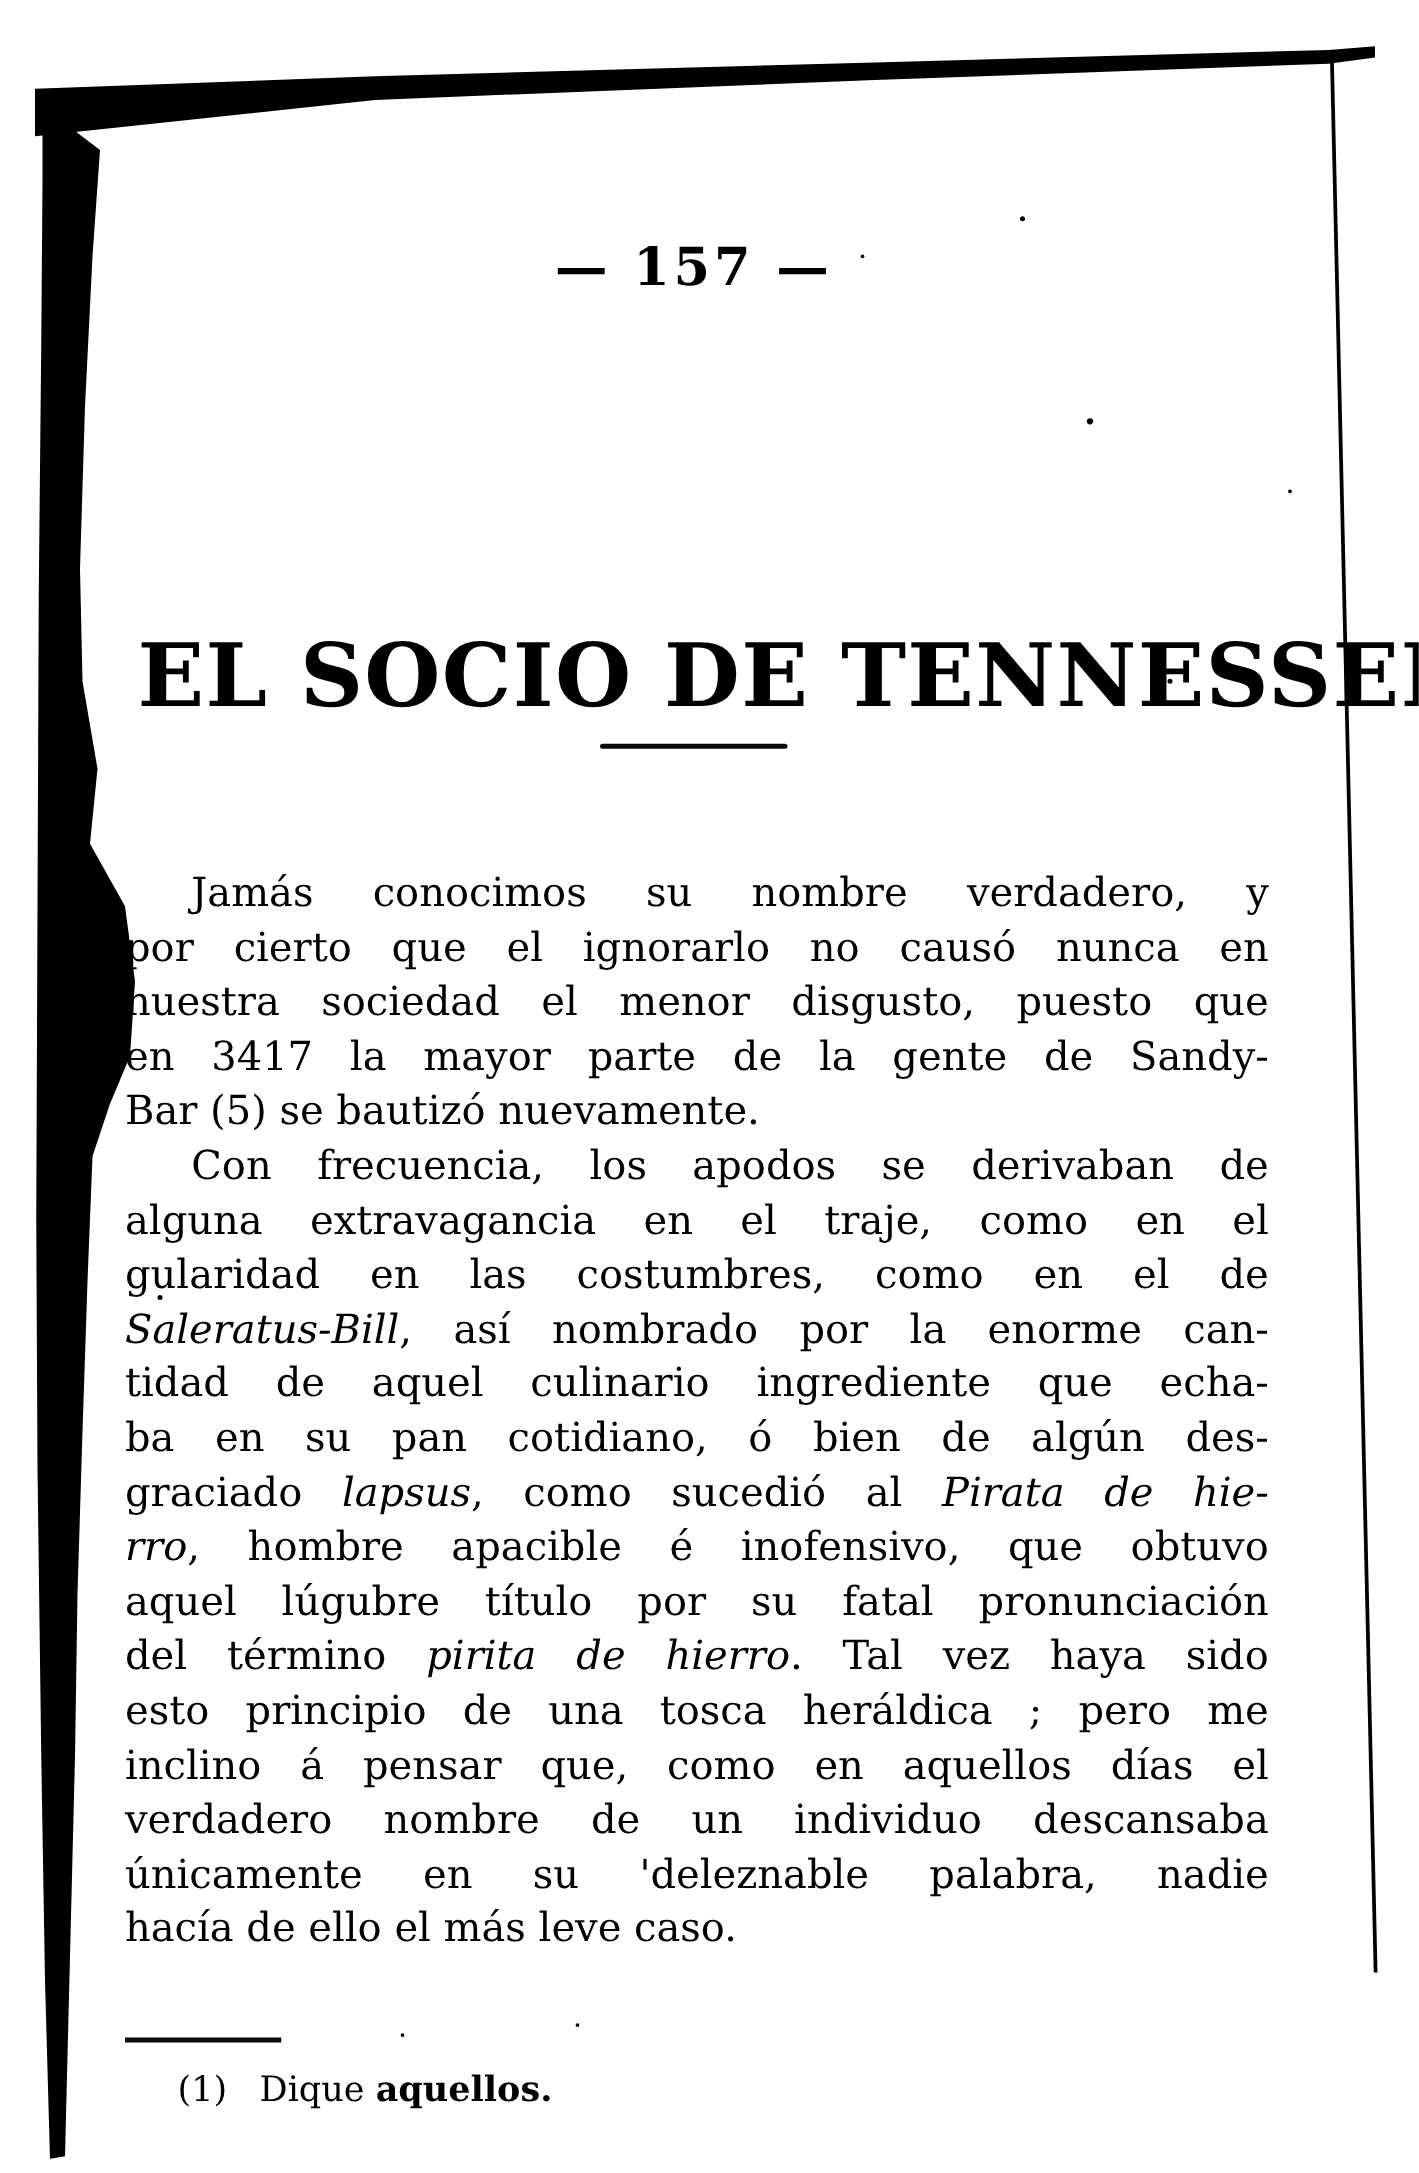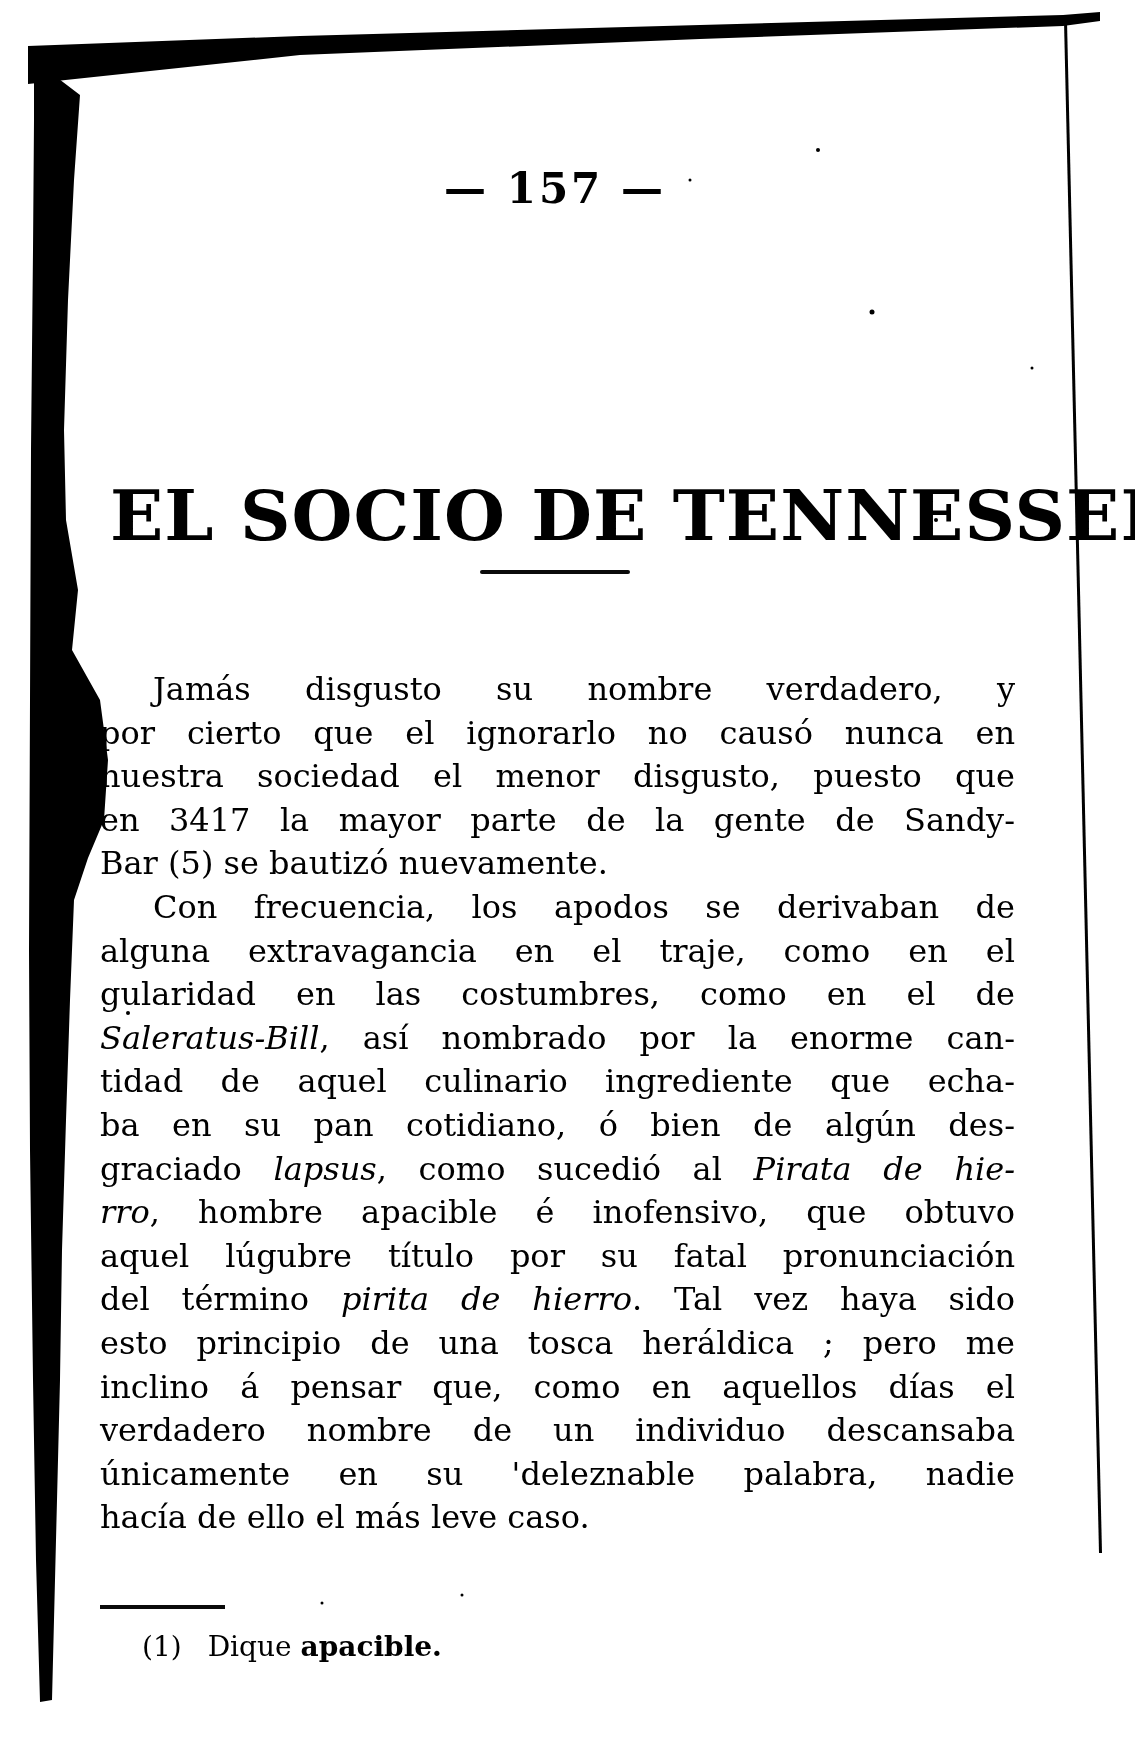--- a/index.html
+++ b/index.html
@@ -4,21 +4,21 @@
 <style>
   html, body { margin: 0; padding: 0; }
   body {
     width: 1135px; height: 1738px;
     background: #ffffff;
     position: relative;
     overflow: hidden;
     font-family: "DejaVu Serif", serif;
     color: #000000;
   }
-  .sheet { position: absolute; inset: 0; }
+  .sheet { position: absolute; inset: 0; margin-top: 25px; }
   .artifacts {
     position: absolute; left: 0; top: 0;
     width: 1135px; height: 1738px;
     pointer-events: none;
   }
   .header-zone {
     position: absolute; left: 110px; width: 890px; top: 0;
     text-align: center;
   }
   .page-number {
@@ -86,21 +86,21 @@
   </svg>
 
   <div class="header-zone">
     <div class="page-number">— 157 —</div>
     <h1 class="chapter-title">EL SOCIO DE TENNESSEE</h1>
   </div>
 
   <div class="title-rule"></div>
 
   <div class="body-text" id="paragraphs">
-      <div class="line indent"><span>Jamás disgusto su nombre verdadero, y</span></div>
+      <div class="line indent"><span>Jamás conocimos su nombre verdadero, y</span></div>
       <div class="line"><span>por cierto que el ignorarlo no causó nunca en</span></div>
       <div class="line"><span>nuestra sociedad el menor disgusto, puesto que</span></div>
       <div class="line"><span>en 3417 la mayor parte de la gente de Sandy-</span></div>
       <div class="line last"><span>Bar (5) se bautizó nuevamente.</span></div>
       <div class="line indent"><span>Con frecuencia, los apodos se derivaban de</span></div>
       <div class="line"><span>alguna extravagancia en el traje, como en el</span></div>
       <div class="line"><span>gularidad en las costumbres, como en el de</span></div>
       <div class="line"><span class="it">Saleratus-Bill</span><span>, así nombrado por la enorme can-</span></div>
       <div class="line"><span>tidad de aquel culinario ingrediente que echa-</span></div>
       <div class="line"><span>ba en su pan cotidiano, ó bien de algún des-</span></div>
@@ -111,16 +111,16 @@
       <div class="line"><span>esto principio de una tosca heráldica ; pero me</span></div>
       <div class="line"><span>inclino á pensar que, como en aquellos días el</span></div>
       <div class="line"><span>verdadero nombre de un individuo descansaba</span></div>
       <div class="line"><span>únicamente en su 'deleznable palabra, nadie</span></div>
       <div class="line last"><span>hacía de ello el más leve caso.</span></div>
     </div>
 
   <div class="footnote-rule"></div>
 
   <div class="footnote">
-    <span class="fn-marker">(1)</span><span><span>Dique </span><span class="fn-bold">apacible.</span></span>
+    <span class="fn-marker">(1)</span><span><span>Dique </span><span class="fn-bold">aquellos.</span></span>
   </div>
 
 </div>
 
 </body></html>

